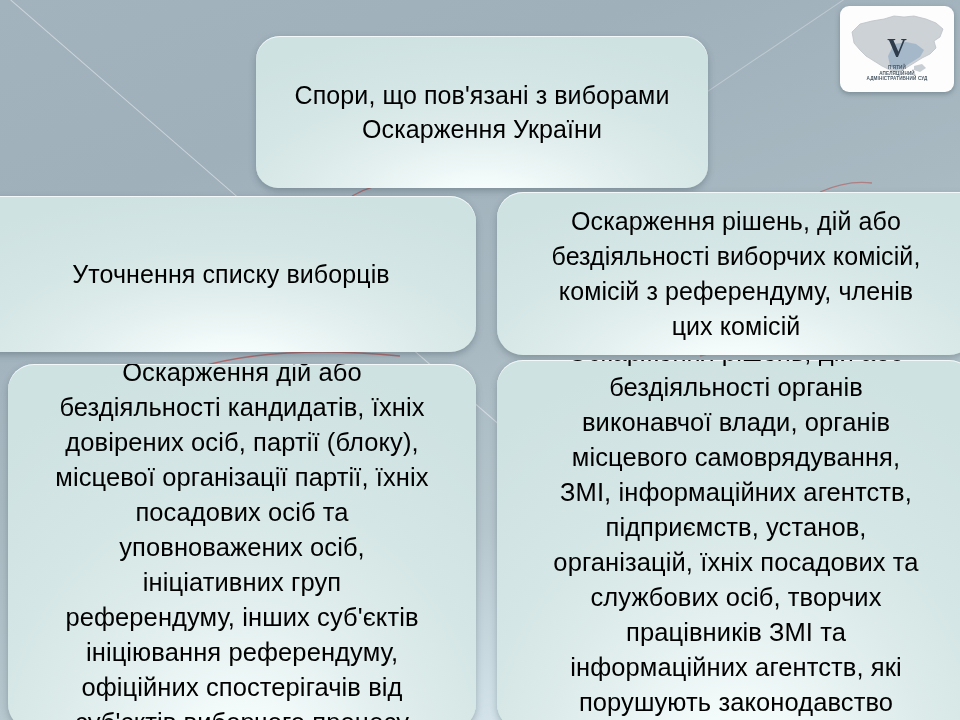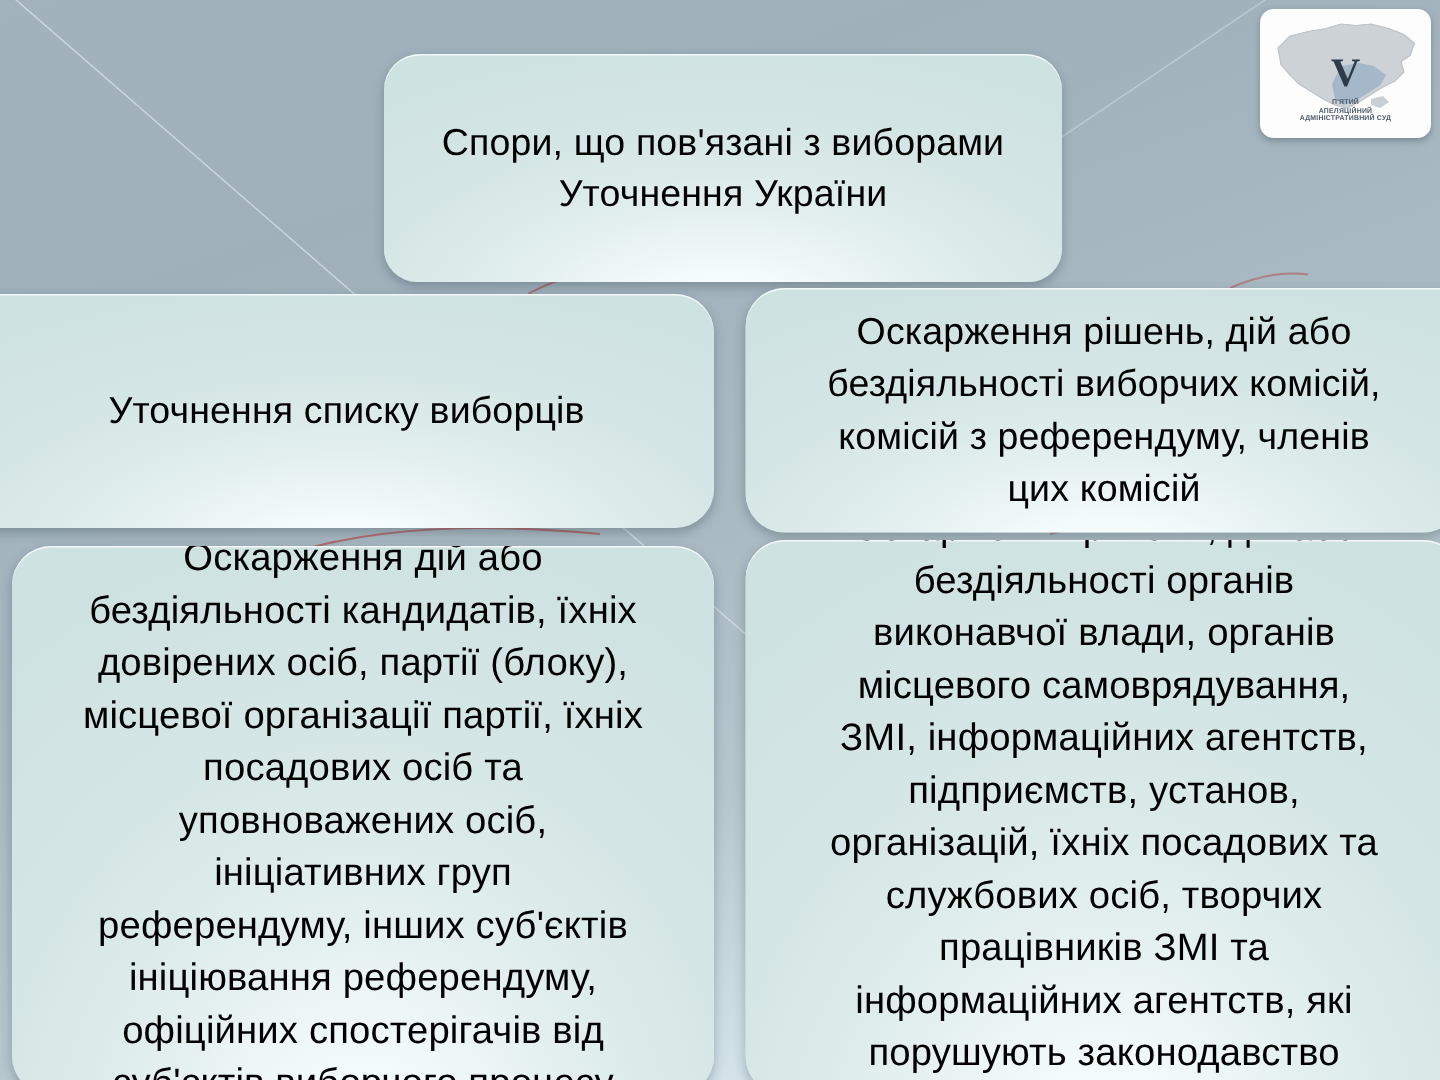--- a/index.html
+++ b/index.html
@@ -167,21 +167,21 @@
 
   <svg class="bg-curve" width="960" height="720" viewBox="0 0 960 720" style="left:0;top:0;">
     <path d="M352,196 C370,186 388,182 404,184" fill="none" stroke="#b05a5a" stroke-width="1.3" opacity="0.75"></path>
     <path d="M820,192 C838,184 856,181 872,183" fill="none" stroke="#b05a5a" stroke-width="1.3" opacity="0.6"></path>
     <path d="M196,368 C250,352 318,348 400,356" fill="none" stroke="#b05a5a" stroke-width="1.5" opacity="0.8"></path>
     <path d="M700,356 C740,344 790,342 836,350" fill="none" stroke="#b05a5a" stroke-width="1.5" opacity="0.55"></path>
   </svg>
 
   <div class="node" id="node-title">
     <span class="txt">Спори, що пов'язані з виборами
-Уточнення України</span>
+Оскарження України</span>
   </div>
 
   <div class="node" id="node-voter-list">
     <span class="txt">Уточнення списку виборців</span>
   </div>
 
   <div class="node" id="node-commissions">
     <span class="txt">Оскарження рішень, дій або
 бездіяльності виборчих комісій,
 комісій з референдуму, членів

